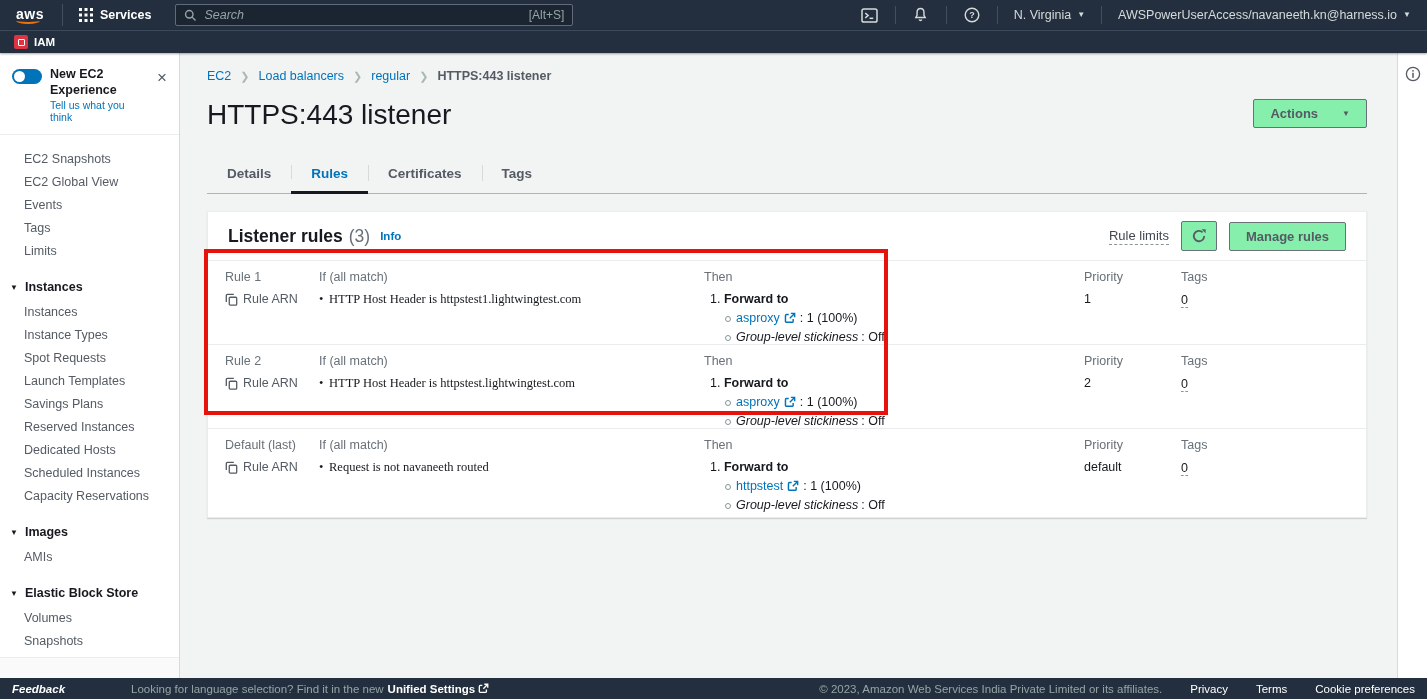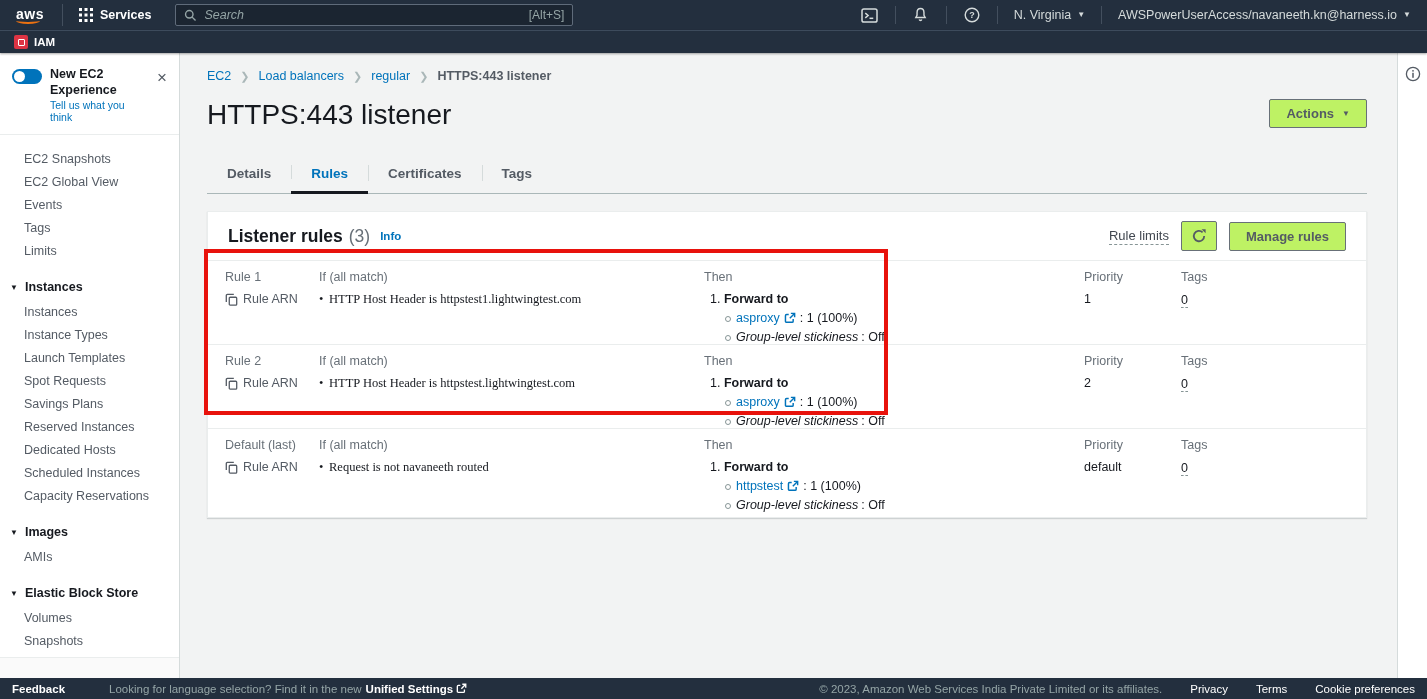--- a/index.html
+++ b/index.html
@@ -51,21 +51,21 @@
   .main { flex:1; padding:16px 0 0 27px; position:relative; }
   .main-inner { width:1160px; }
 
   .breadcrumb { display:flex; align-items:center; gap:9px; font-size:12.5px; }
   .breadcrumb a { color:#0073bb; text-decoration:none; cursor:pointer; }
   .breadcrumb .sep { color:#aab7b8; font-size:11px; }
   .breadcrumb .cur { color:#545b64; font-weight:bold; }
 
   .pagehead { display:flex; align-items:flex-start; justify-content:space-between; margin-top:16px; }
   .pagehead h1 { font-size:28px; font-weight:400; color:#16191f; }
-  .btn { background:#bef264; border:1px solid #687078; border-radius:2px; color:#545b64; font-weight:bold; font-size:13px; padding:6px 16px; cursor:pointer; display:inline-flex; align-items:center; gap:8px; }
+  .btn { background:#86efac; border:1px solid #687078; border-radius:2px; color:#545b64; font-weight:bold; font-size:13px; padding:6px 16px; cursor:pointer; display:inline-flex; align-items:center; gap:24px; }
   .btn .caret { color:#545b64; }
 
   .tabs { display:flex; margin-top:26px; border-bottom:1px solid #aab7b8; }
   .tab { padding:9px 20px 10px; font-size:13.5px; font-weight:bold; color:#545b64; cursor:pointer; position:relative; }
   .tab + .tab::before { content:""; position:absolute; left:0; top:8px; bottom:12px; width:1px; background:#d5dbdb; }
   .tab.active { color:#0073bb; border-bottom:3px solid #16191f; margin-bottom:-1px; }
 
   
   .card { background:#fff; border:1px solid #eaeded; box-shadow:0 1px 1px rgba(0,28,36,.15); margin-top:17px; }
   .card-head { display:flex; align-items:center; height:49px; padding:0 20px; border-bottom:1px solid #eaeded; }
@@ -100,21 +100,21 @@
 
   
   .rightrail { width:30px; background:#fff; border-left:1px solid #d5dbdb; display:flex; justify-content:center; padding-top:10px; }
   .rightrail .icon-btn { width:22px; height:22px; }
 
   
   .redbox { position:absolute; left:204px; top:249px; width:684px; height:166px; border:4px solid #e8120c; pointer-events:none; z-index:6; }
 
   
   .footer { position:absolute; left:0; bottom:0; width:1427px; height:21px; background:#232f3e; display:flex; align-items:center; padding:0 12px; font-size:11.5px; color:#95a5a6; z-index:4; }
-  .footer .fb { color:#fff; font-weight:bold; margin-right:44px; cursor:pointer; }
+  .footer .fb { color:#fff; font-weight:bold; margin-right:66px; cursor:pointer;font-style:italic; }
   .footer .uslink { color:#fff; font-weight:bold; margin-left:4px; cursor:pointer; display:inline-flex; align-items:center; gap:3px; }
   .footer .right { margin-left:auto; display:flex; align-items:center; gap:28px; }
   .footer .right a { color:#fff; text-decoration:none; cursor:pointer; }
   svg { display:block; }
 </style>
 </head>
 <body>
 
 <div class="topnav">
   <div class="nav-left">
@@ -209,22 +209,22 @@
       <a class="snav-link">Events</a>
       <a class="snav-link">Tags</a>
       <a class="snav-link">Limits</a>
 
       <div class="snav-sect">
         <span class="tri">▼</span>
         <span>Instances</span>
       </div>
       <a class="snav-link">Instances</a>
       <a class="snav-link">Instance Types</a>
+      <a class="snav-link">Spot Requests</a>
       <a class="snav-link">Launch Templates</a>
-      <a class="snav-link">Spot Requests</a>
       <a class="snav-link">Savings Plans</a>
       <a class="snav-link">Reserved Instances</a>
       <a class="snav-link">Dedicated Hosts</a>
       <a class="snav-link">Scheduled Instances</a>
       <a class="snav-link">Capacity Reservations</a>
 
       <div class="snav-sect">
         <span class="tri">▼</span>
         <span>Images</span>
       </div>

